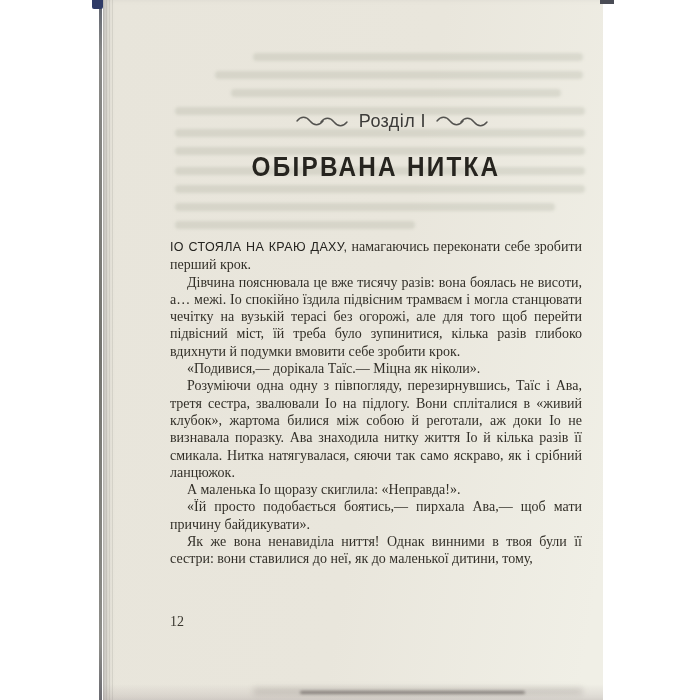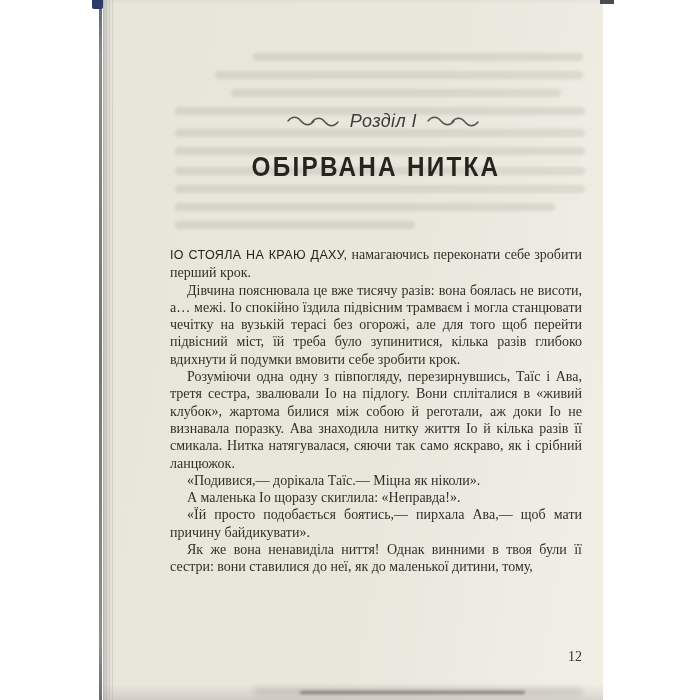--- a/index.html
+++ b/index.html
@@ -43,49 +43,49 @@
   }
   .bottom-smudge{
     position:absolute;left:197px;top:691px;width:225px;height:3px;
     background:rgba(55,50,46,.55);filter:blur(1.4px);border-radius:2px;
   }
   
   .ghost{position:absolute;height:8px;border-radius:4px;
     background:rgba(148,153,138,.22);filter:blur(1.6px);}
   
   .chapter-row{
-    position:absolute;left:74px;top:110px;width:412px;
-    display:flex;align-items:center;justify-content:center;gap:9px;font-style:italic;
+    position:absolute;left:83px;top:110px;width:412px;
+    display:flex;align-items:center;justify-content:center;gap:9px;
   }
   .chapter-label{
     font-family:"Liberation Sans",sans-serif;
     font-size:19px;color:#3d3c3a;letter-spacing:.4px;
     display:inline-block;transform:scaleX(.95);
   }
   .squiggle{display:inline-block;line-height:0;color:#53524f;}
   .title{
     position:absolute;left:67px;top:152px;width:412px;text-align:center;
     font-family:"Liberation Sans",sans-serif;font-weight:700;
     font-size:27px;letter-spacing:2.5px;color:var(--heading-ink,#26241f);
     transform:scaleX(.9);
   }
   
   .body-text{
-    position:absolute;left:67px;top:246px;width:412px;
+    position:absolute;left:67px;top:238px;width:412px;
     font-size:14px;line-height:17.3px;color:var(--ink,#322f28);
     text-align:justify;
   }
   .body-text p{margin:0;text-indent:17px;}
   .body-text p.first{text-indent:0;}
   .lead{
     font-family:"Liberation Sans",sans-serif;
     font-size:12.5px;letter-spacing:.4px;color:#24231f;
   }
   .page-number{
-    position:absolute;left:67px;top:649px;width:412px;text-align:right;
+    position:absolute;left:67px;top:614px;width:412px;text-align:left;
     font-size:14px;color:#3a372f;
   }
 </style>
 </head>
 <body>
 
 <div class="photo">
 
   <div class="page">
     <div class="edge-texture"></div>
@@ -115,22 +115,22 @@
           <path d="M25,8 C29,3 34,3 38,8 C42,13 47,13 51,8" fill="none" stroke="currentColor" stroke-width="1.4" stroke-linecap="round"></path>
         </svg>
       </span>
     </div>
 
     <div class="title">ОБІРВАНА НИТКА</div>
 
     <div class="body-text">
       <p class="first"><span class="lead">ІО СТОЯЛА НА КРАЮ ДАХУ,</span><span> намагаючись переконати себе зробити перший крок.</span></p>
       <p>Дівчина пояснювала це вже тисячу разів: вона боялась не висоти, а… межі. Іо спокійно їздила підвісним трамваєм і могла станцювати чечітку на вузькій терасі без огорожі, але для того щоб перейти підвісний міст, їй треба було зупинитися, кілька разів глибоко вдихнути й подумки вмовити себе зробити крок.</p>
+      <p>«Подивися,— дорікала Таїс.— Міцна як ніколи».</p>
       <p>Розуміючи одна одну з півпогляду, перезирнувшись, Таїс і Ава, третя сестра, звалювали Іо на підлогу. Вони спліталися в «живий клубок», жартома билися між собою й реготали, аж доки Іо не визнавала поразку. Ава знаходила нитку життя Іо й кілька разів її смикала. Нитка натягувалася, сяючи так само яскраво, як і срібний ланцюжок.</p>
-      <p>«Подивися,— дорікала Таїс.— Міцна як ніколи».</p>
       <p>А маленька Іо щоразу скиглила: «Неправда!».</p>
       <p>«Їй просто подобається боятись,— пирхала Ава,— щоб мати причину байдикувати».</p>
       <p>Як же вона ненавиділа ниття! Однак винними в твоя були її сестри: вони ставилися до неї, як до маленької дитини, тому,</p>
     </div>
 
     <div class="page-number">12</div>
 
     <div class="bottom-smudge-soft"></div>
     <div class="bottom-smudge"></div>
   </div>

